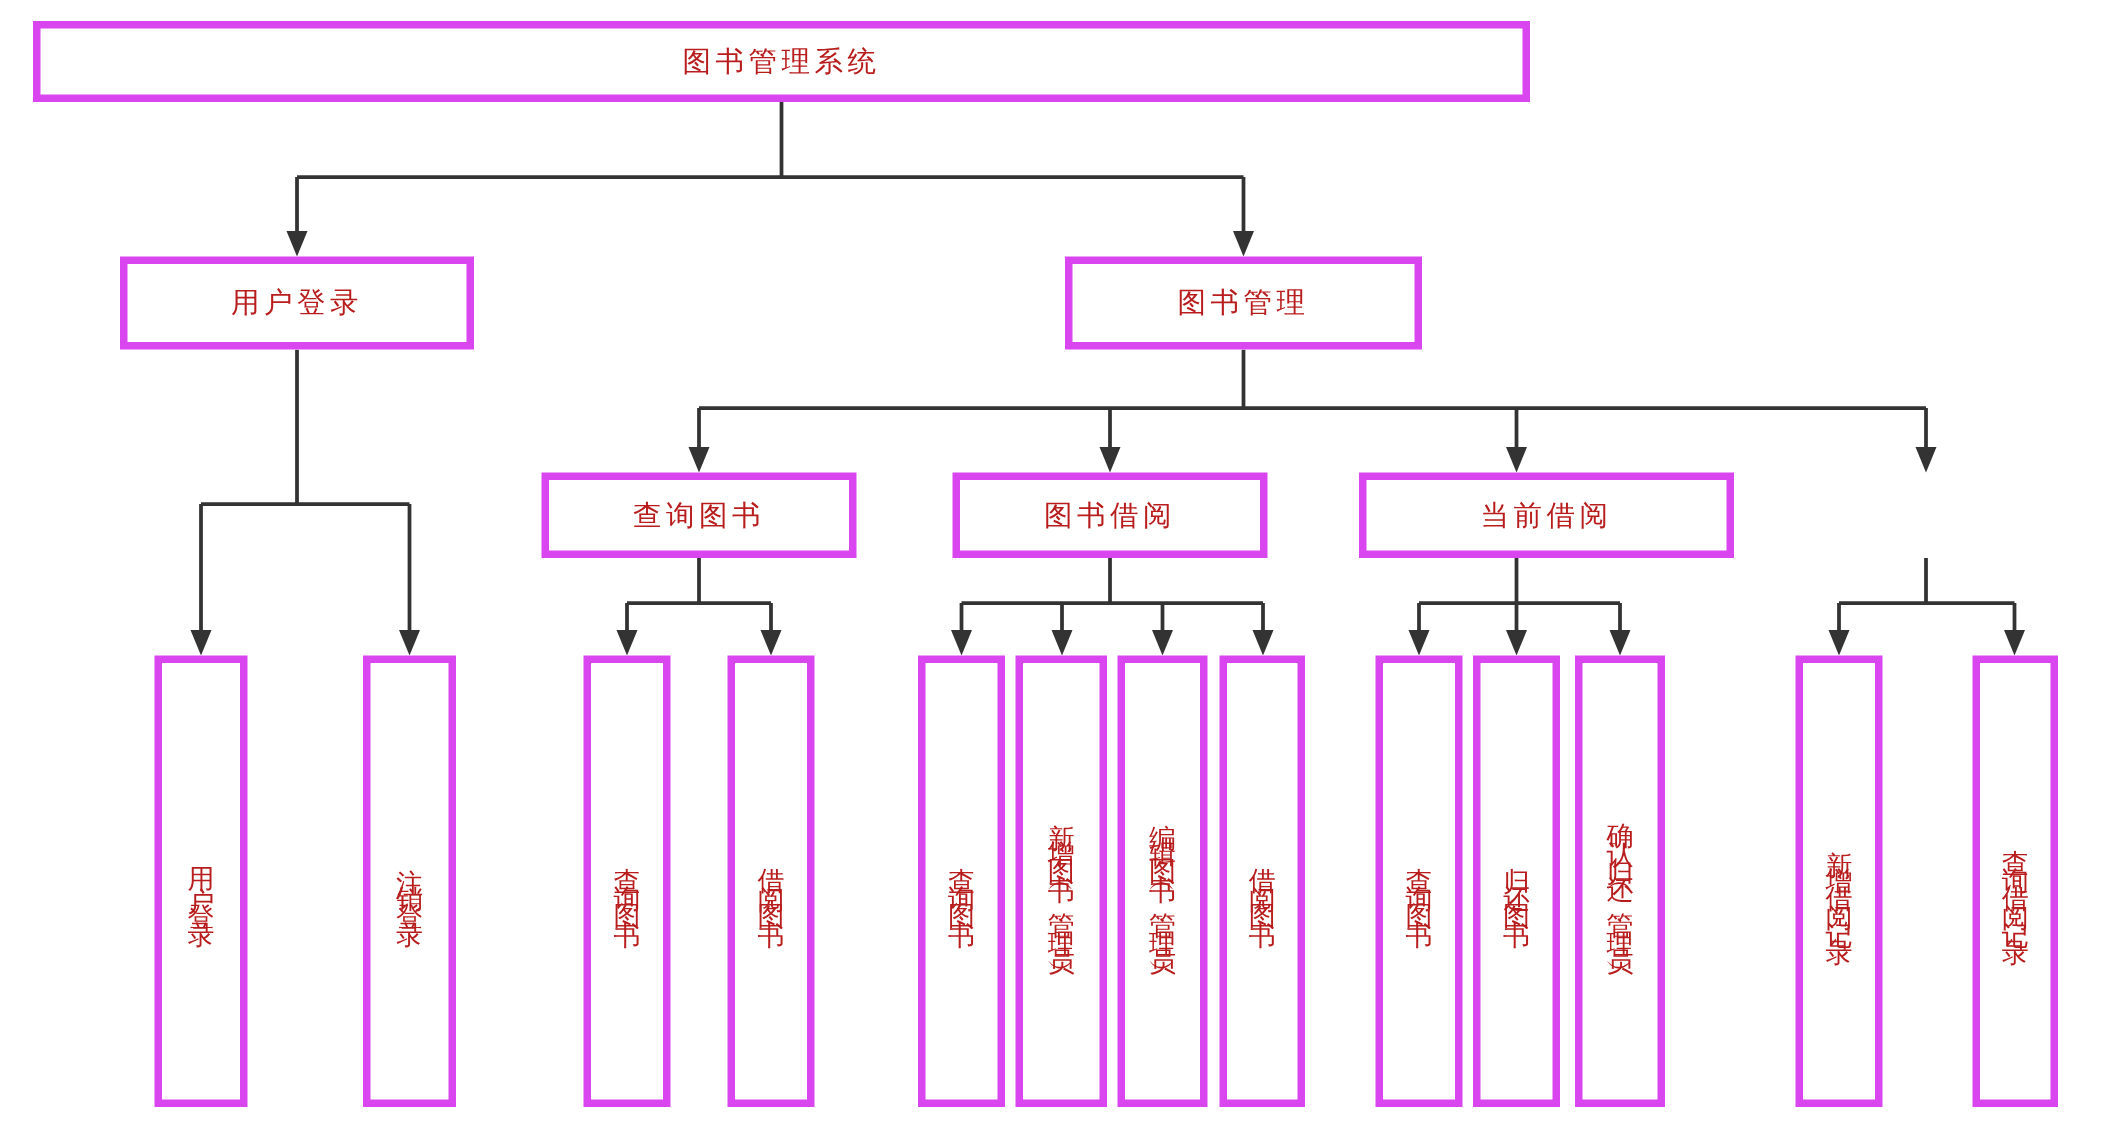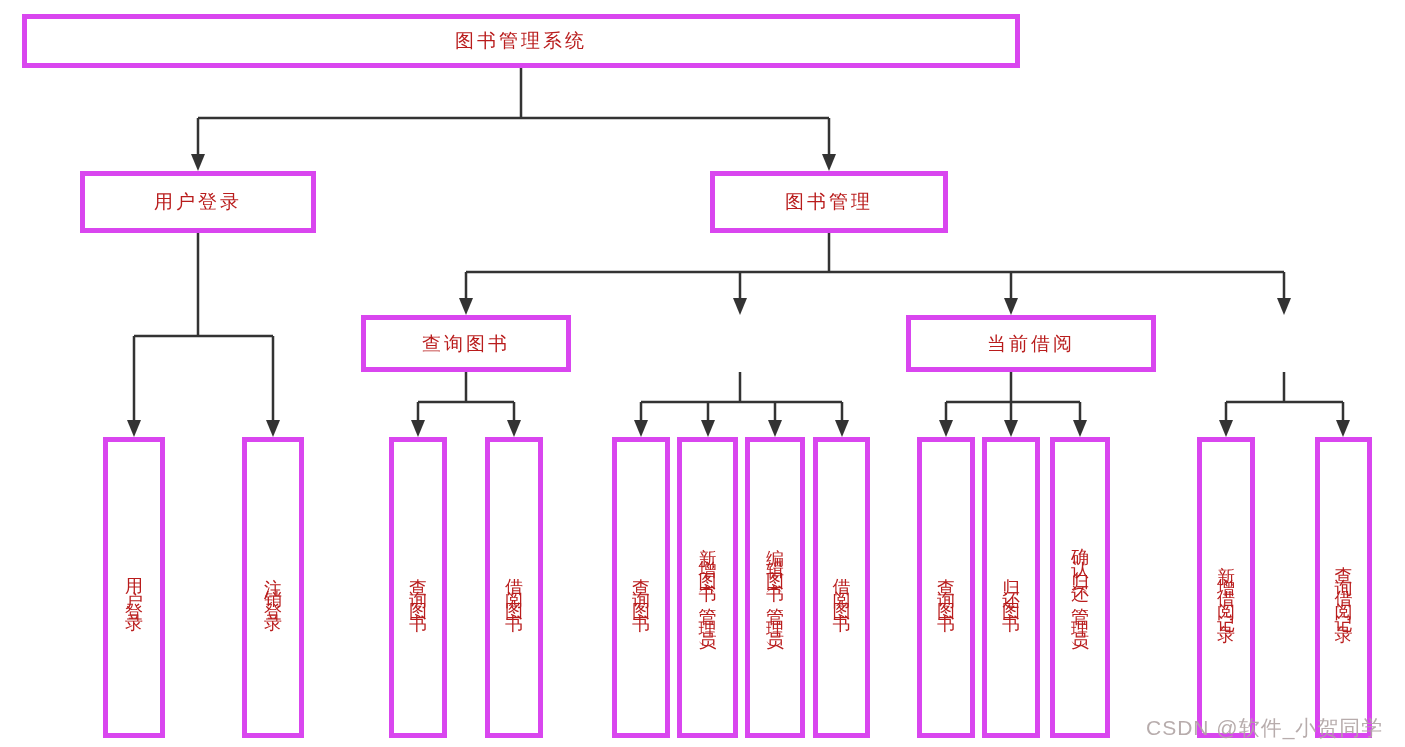--- a/index.html
+++ b/index.html
@@ -83,20 +83,23 @@
   <div class="node h" style="left:80px;top:171px;width:236px;height:62px">
     <span class="lbl">用户登录</span>
   </div>
   <div class="node h" style="left:710px;top:171px;width:238px;height:62px">
     <span class="lbl">图书管理</span>
   </div>
 
   <div class="node h" style="left:361px;top:315px;width:210px;height:57px">
     <span class="lbl">查询图书</span>
   </div>
+  <div class="node h" style="left:635px;top:315px;width:210px;height:57px">
+    <span class="lbl">图书借阅</span>
+  </div>
   <div class="node h" style="left:906px;top:315px;width:250px;height:57px">
     <span class="lbl">当前借阅</span>
   </div>
 
   <div class="node v" style="left:103px;top:437px;width:62px;height:301px">
     <span class="lbl">用户登录</span>
   </div>
   <div class="node v" style="left:242px;top:437px;width:62px;height:301px">
     <span class="lbl">注销登录</span>
   </div>
@@ -131,15 +134,14 @@
     <span class="lbl">确认归还（管理员）</span>
   </div>
 
   <div class="node v" style="left:1197px;top:437px;width:58px;height:301px">
     <span class="lbl">新增借阅记录</span>
   </div>
   <div class="node v" style="left:1315px;top:437px;width:57px;height:301px">
     <span class="lbl">查询借阅记录</span>
   </div>
 
-  <div class="watermark">CSDN @软件_小贺同学</div>
 
 </div>
 
 </body></html>

